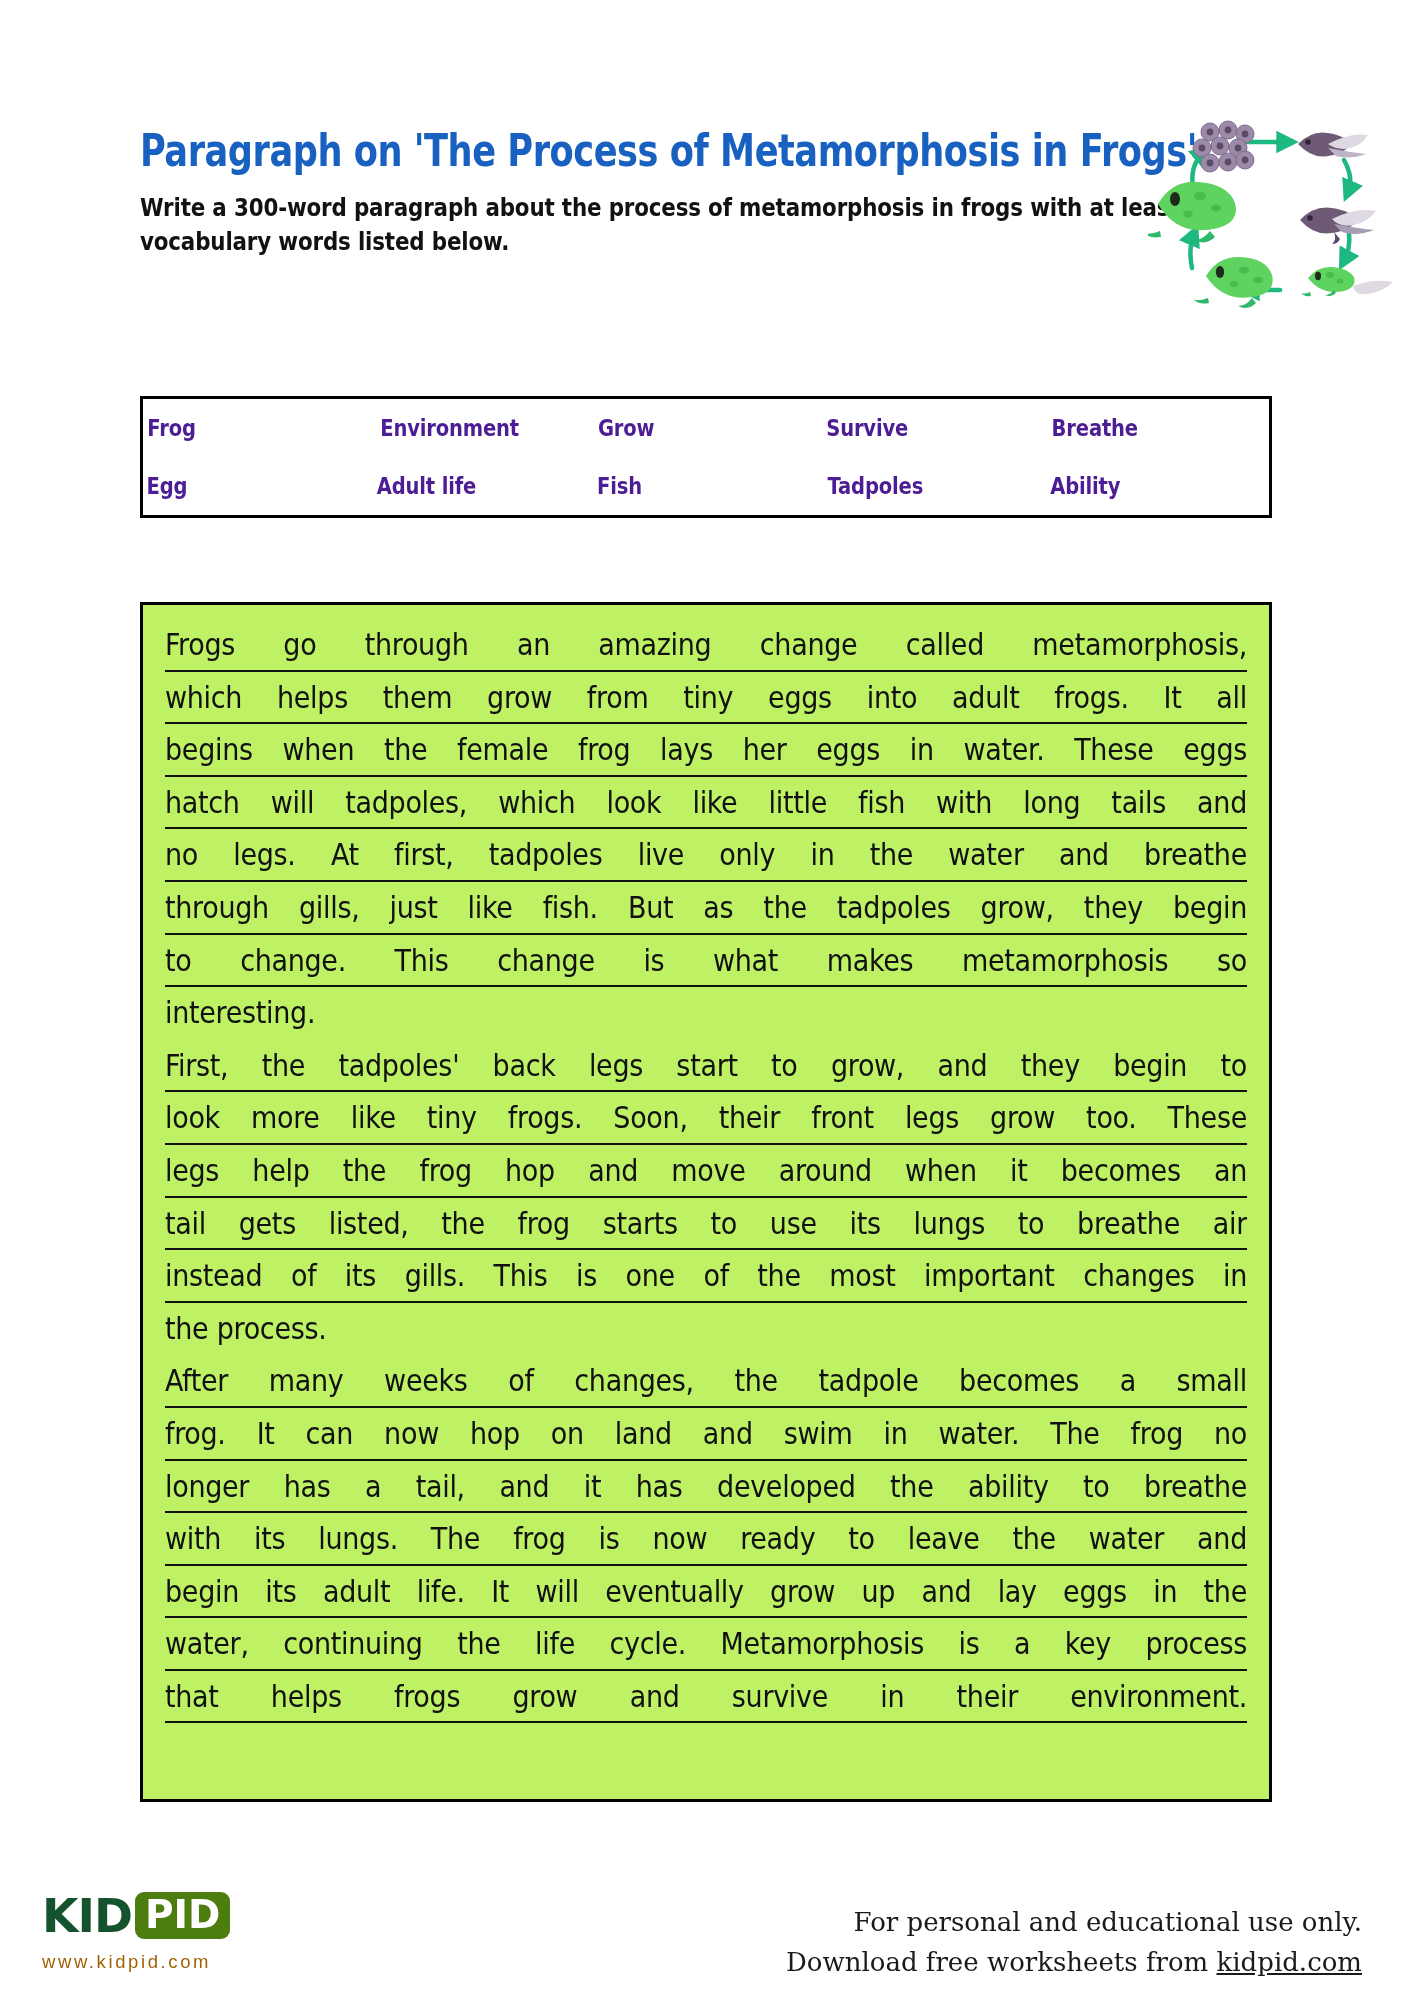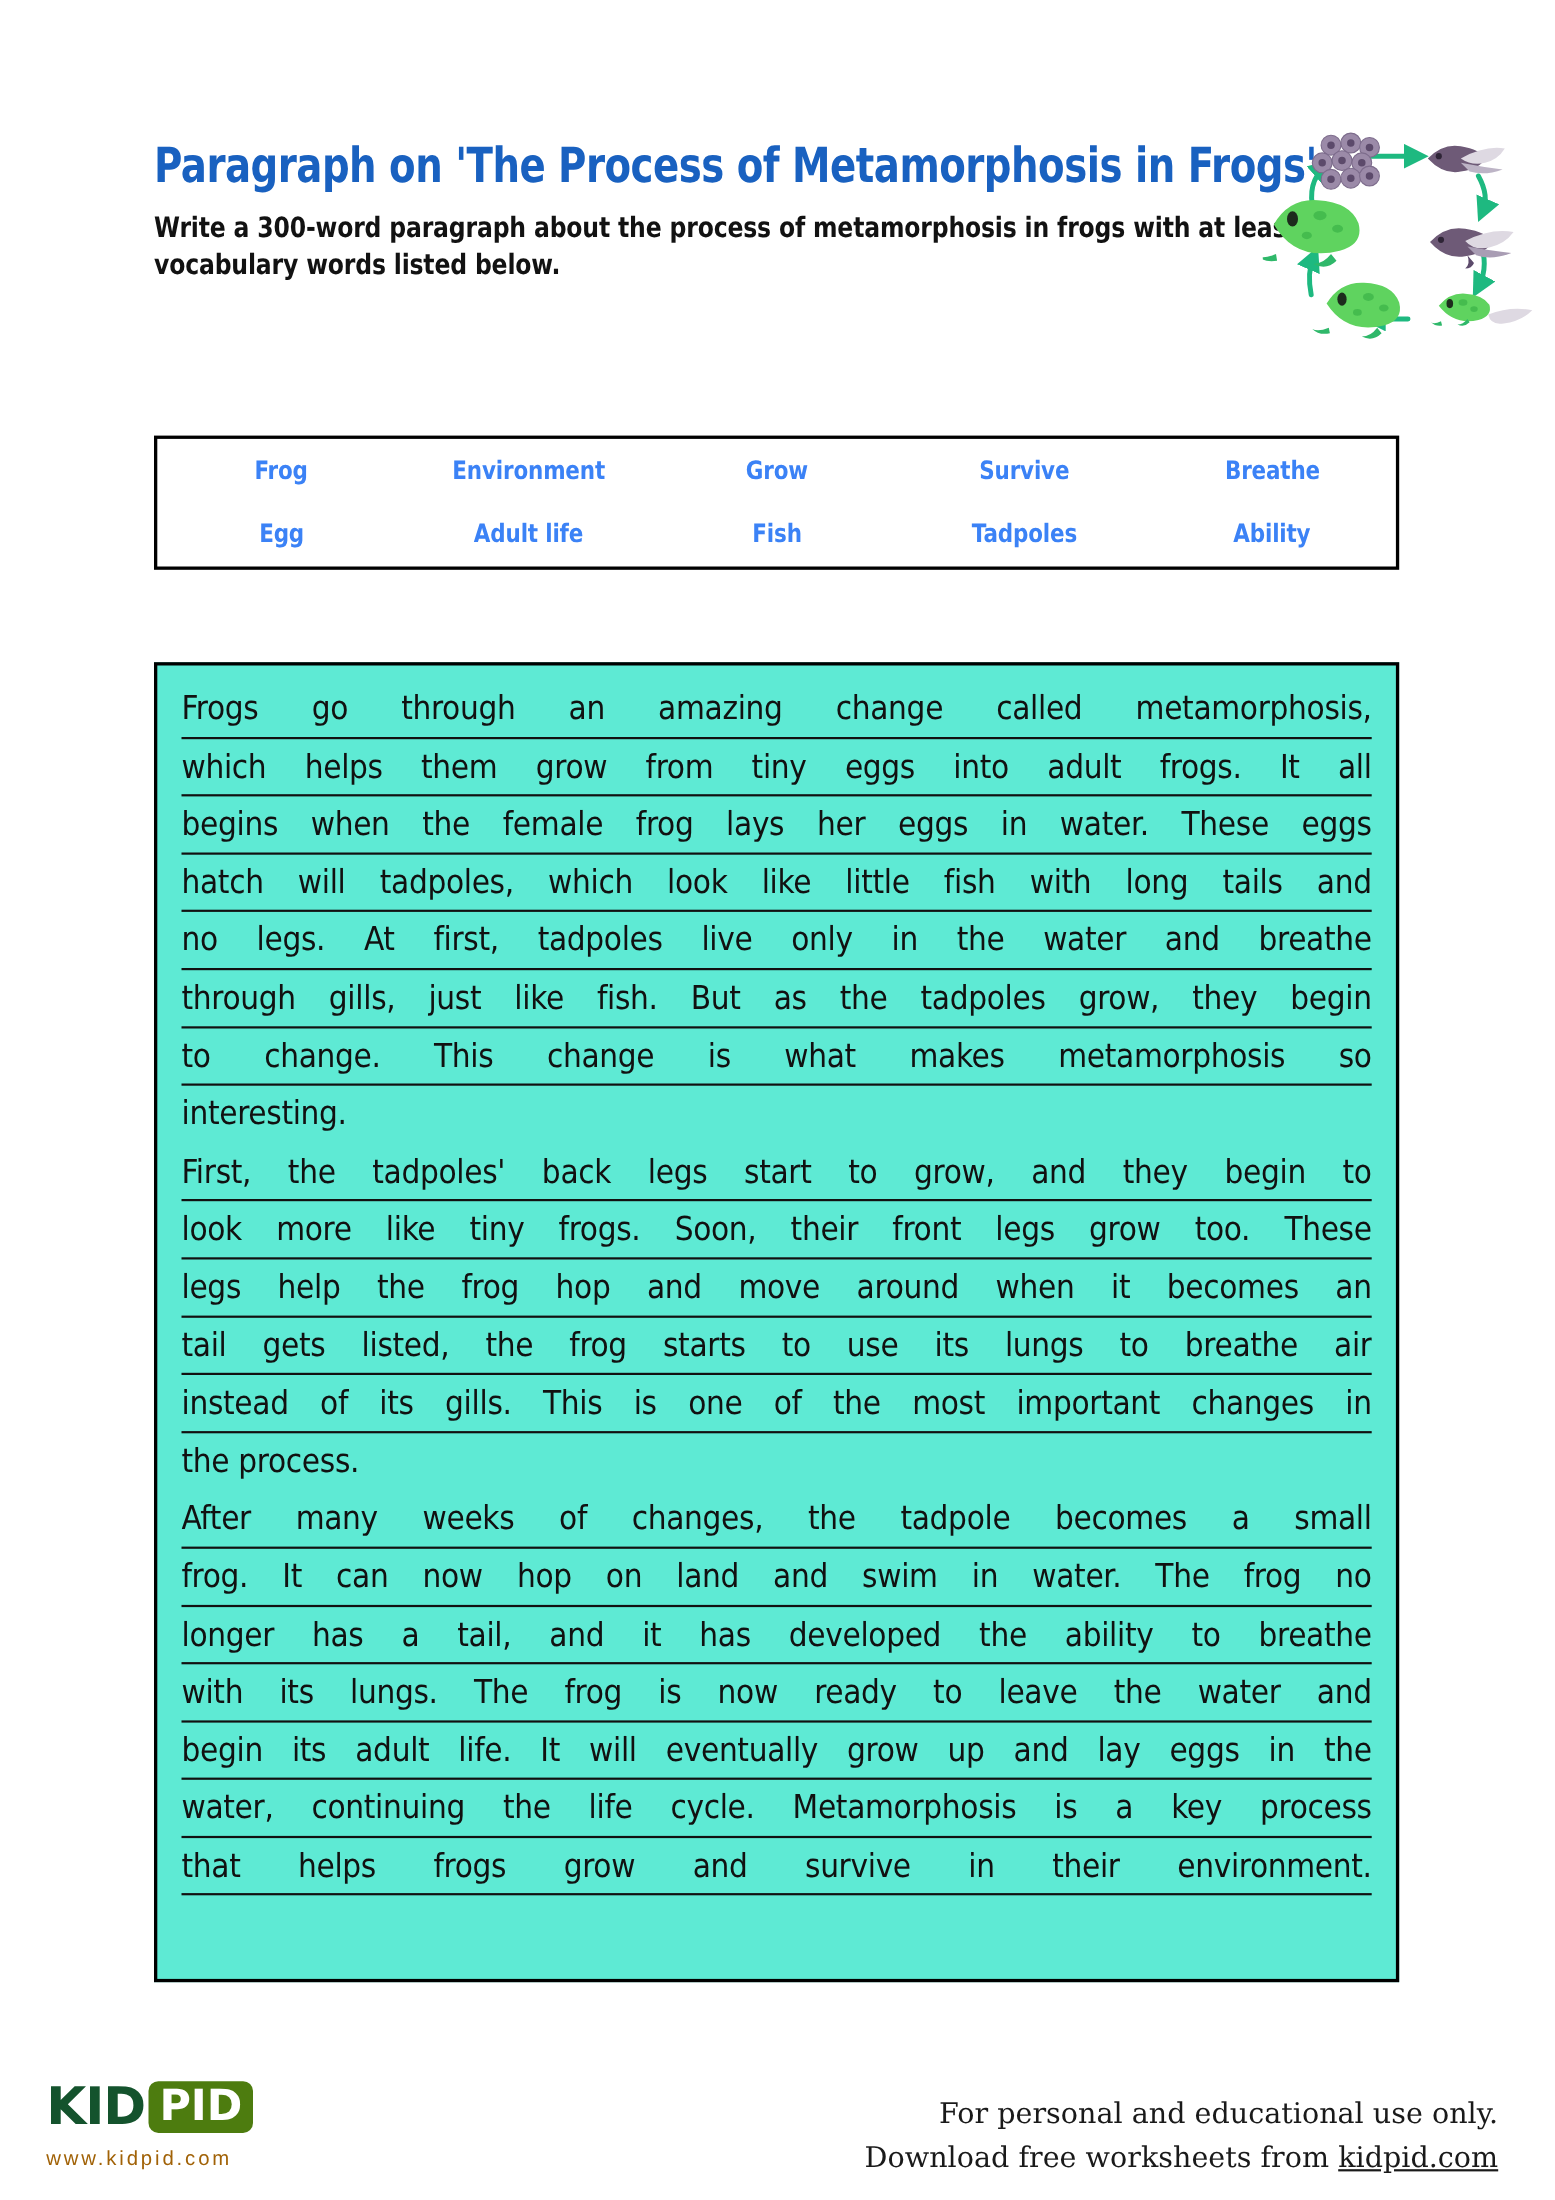--- a/index.html
+++ b/index.html
@@ -78,45 +78,45 @@
     box-sizing: border-box;
     background: #fff;
   }
   .vocab-table {
     width: 100%;
     height: 100%;
     border-collapse: collapse;
     table-layout: fixed;
   }
   .vocab-table td {
-    text-align: center;
+    text-align: left;
     vertical-align: middle;
     font-family: "DejaVu Sans", sans-serif;
     font-weight: 700;
     font-size: 23px;
-    color: #3b82f6;
+    color: #4c1d95;
     padding: 0;
     border: none;
   }
   .vocab-cell-inner {
     display: inline-block;
     transform: scaleX(0.85);
     letter-spacing: -0.2px;
   }
 
   
   .answer-box {
     position: absolute;
     left: 140px;
     top: 602px;
     width: 1132px;
     height: 1200px;
     border: 3px solid #000000;
     box-sizing: border-box;
-    background: #5eead4;
+    background: #bef264;
     padding: 14px 22px 0 22px;
     overflow: hidden;
   }
 
   .para {
     margin: 0;
     padding: 0;
     list-style: none;
   }
   .para-line {

